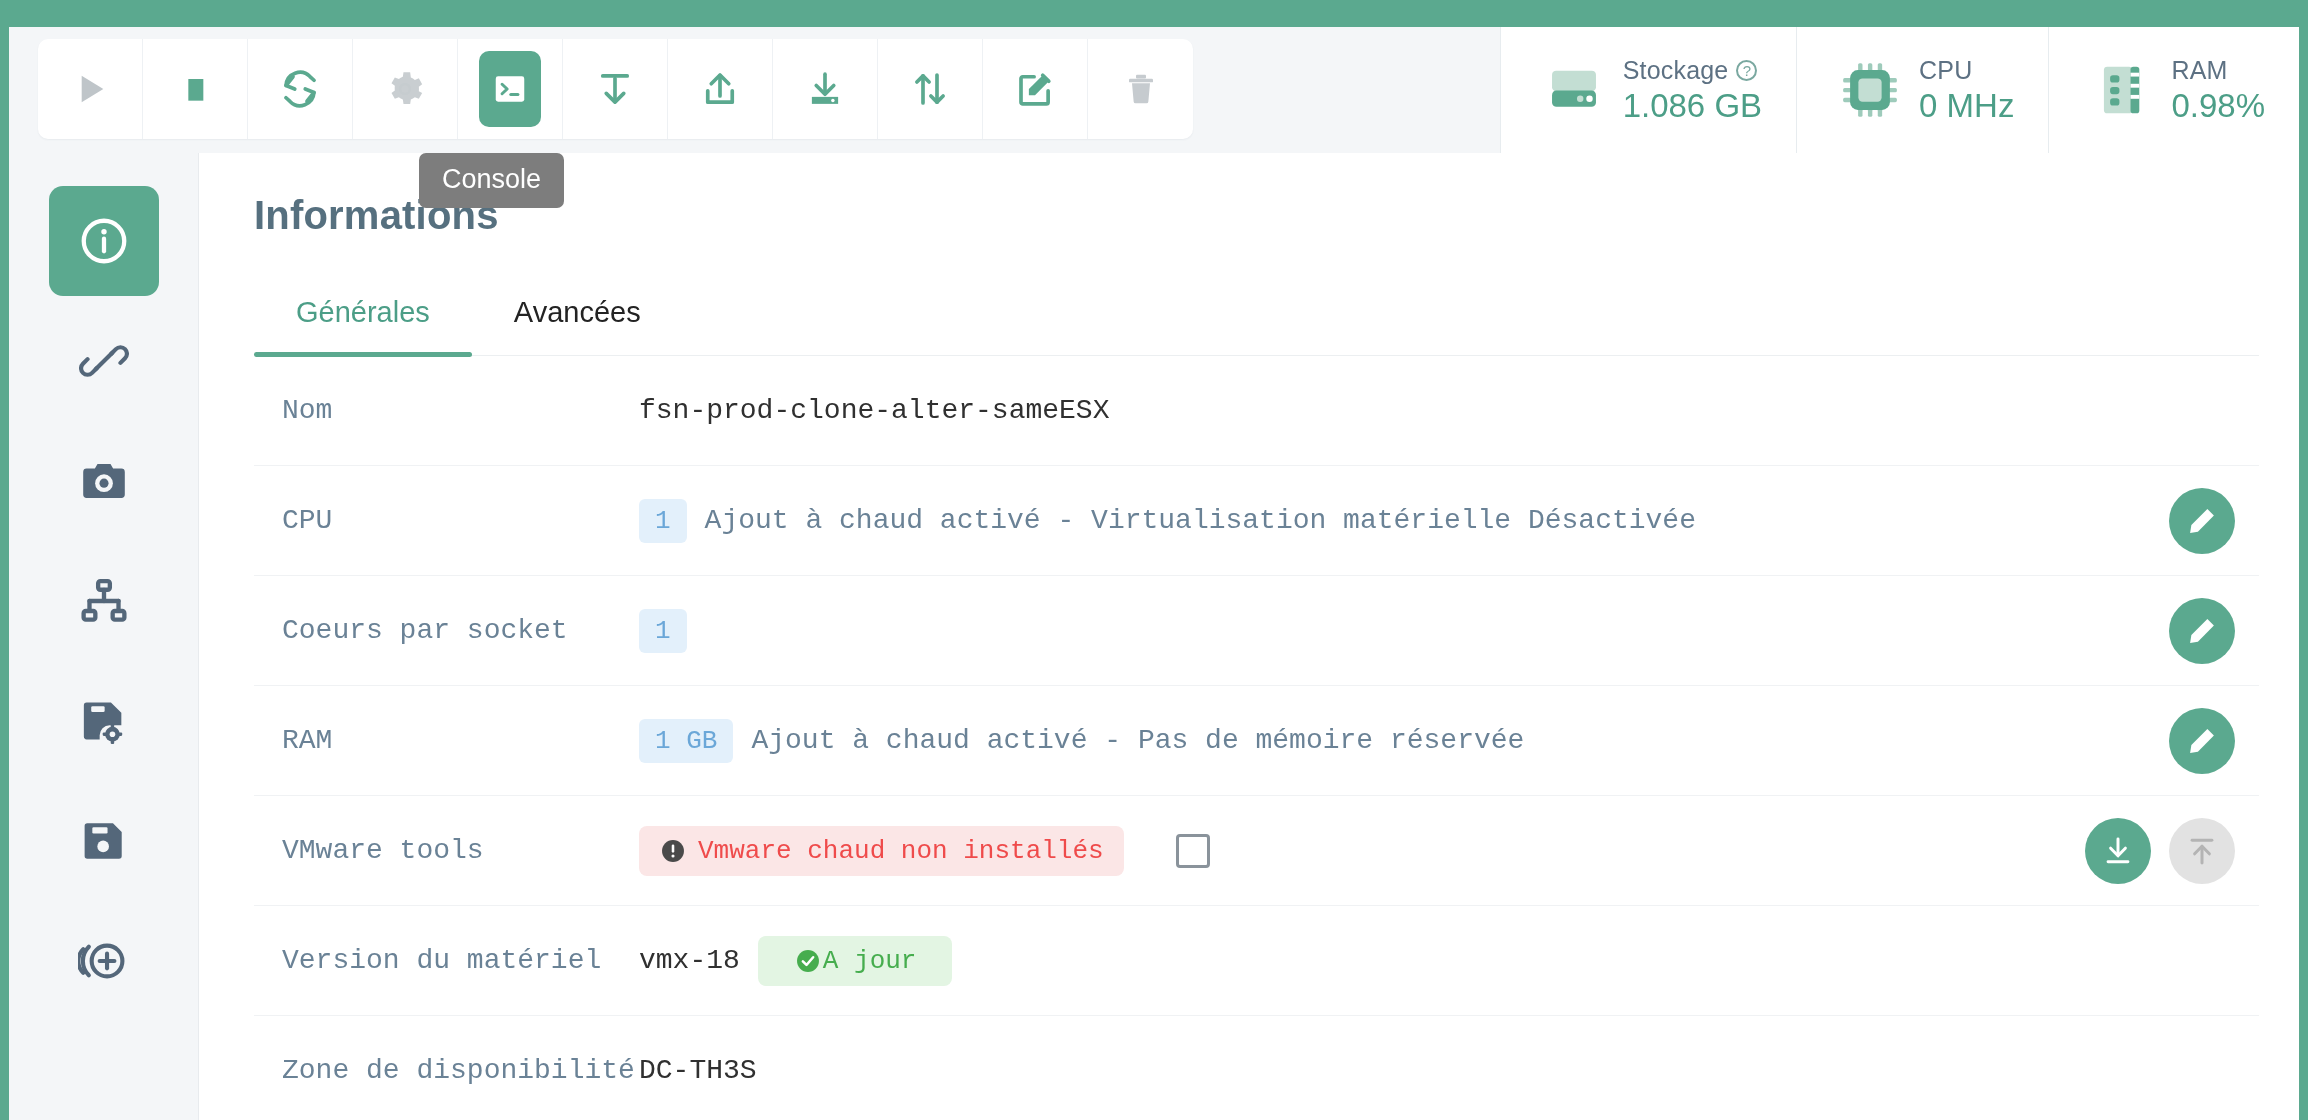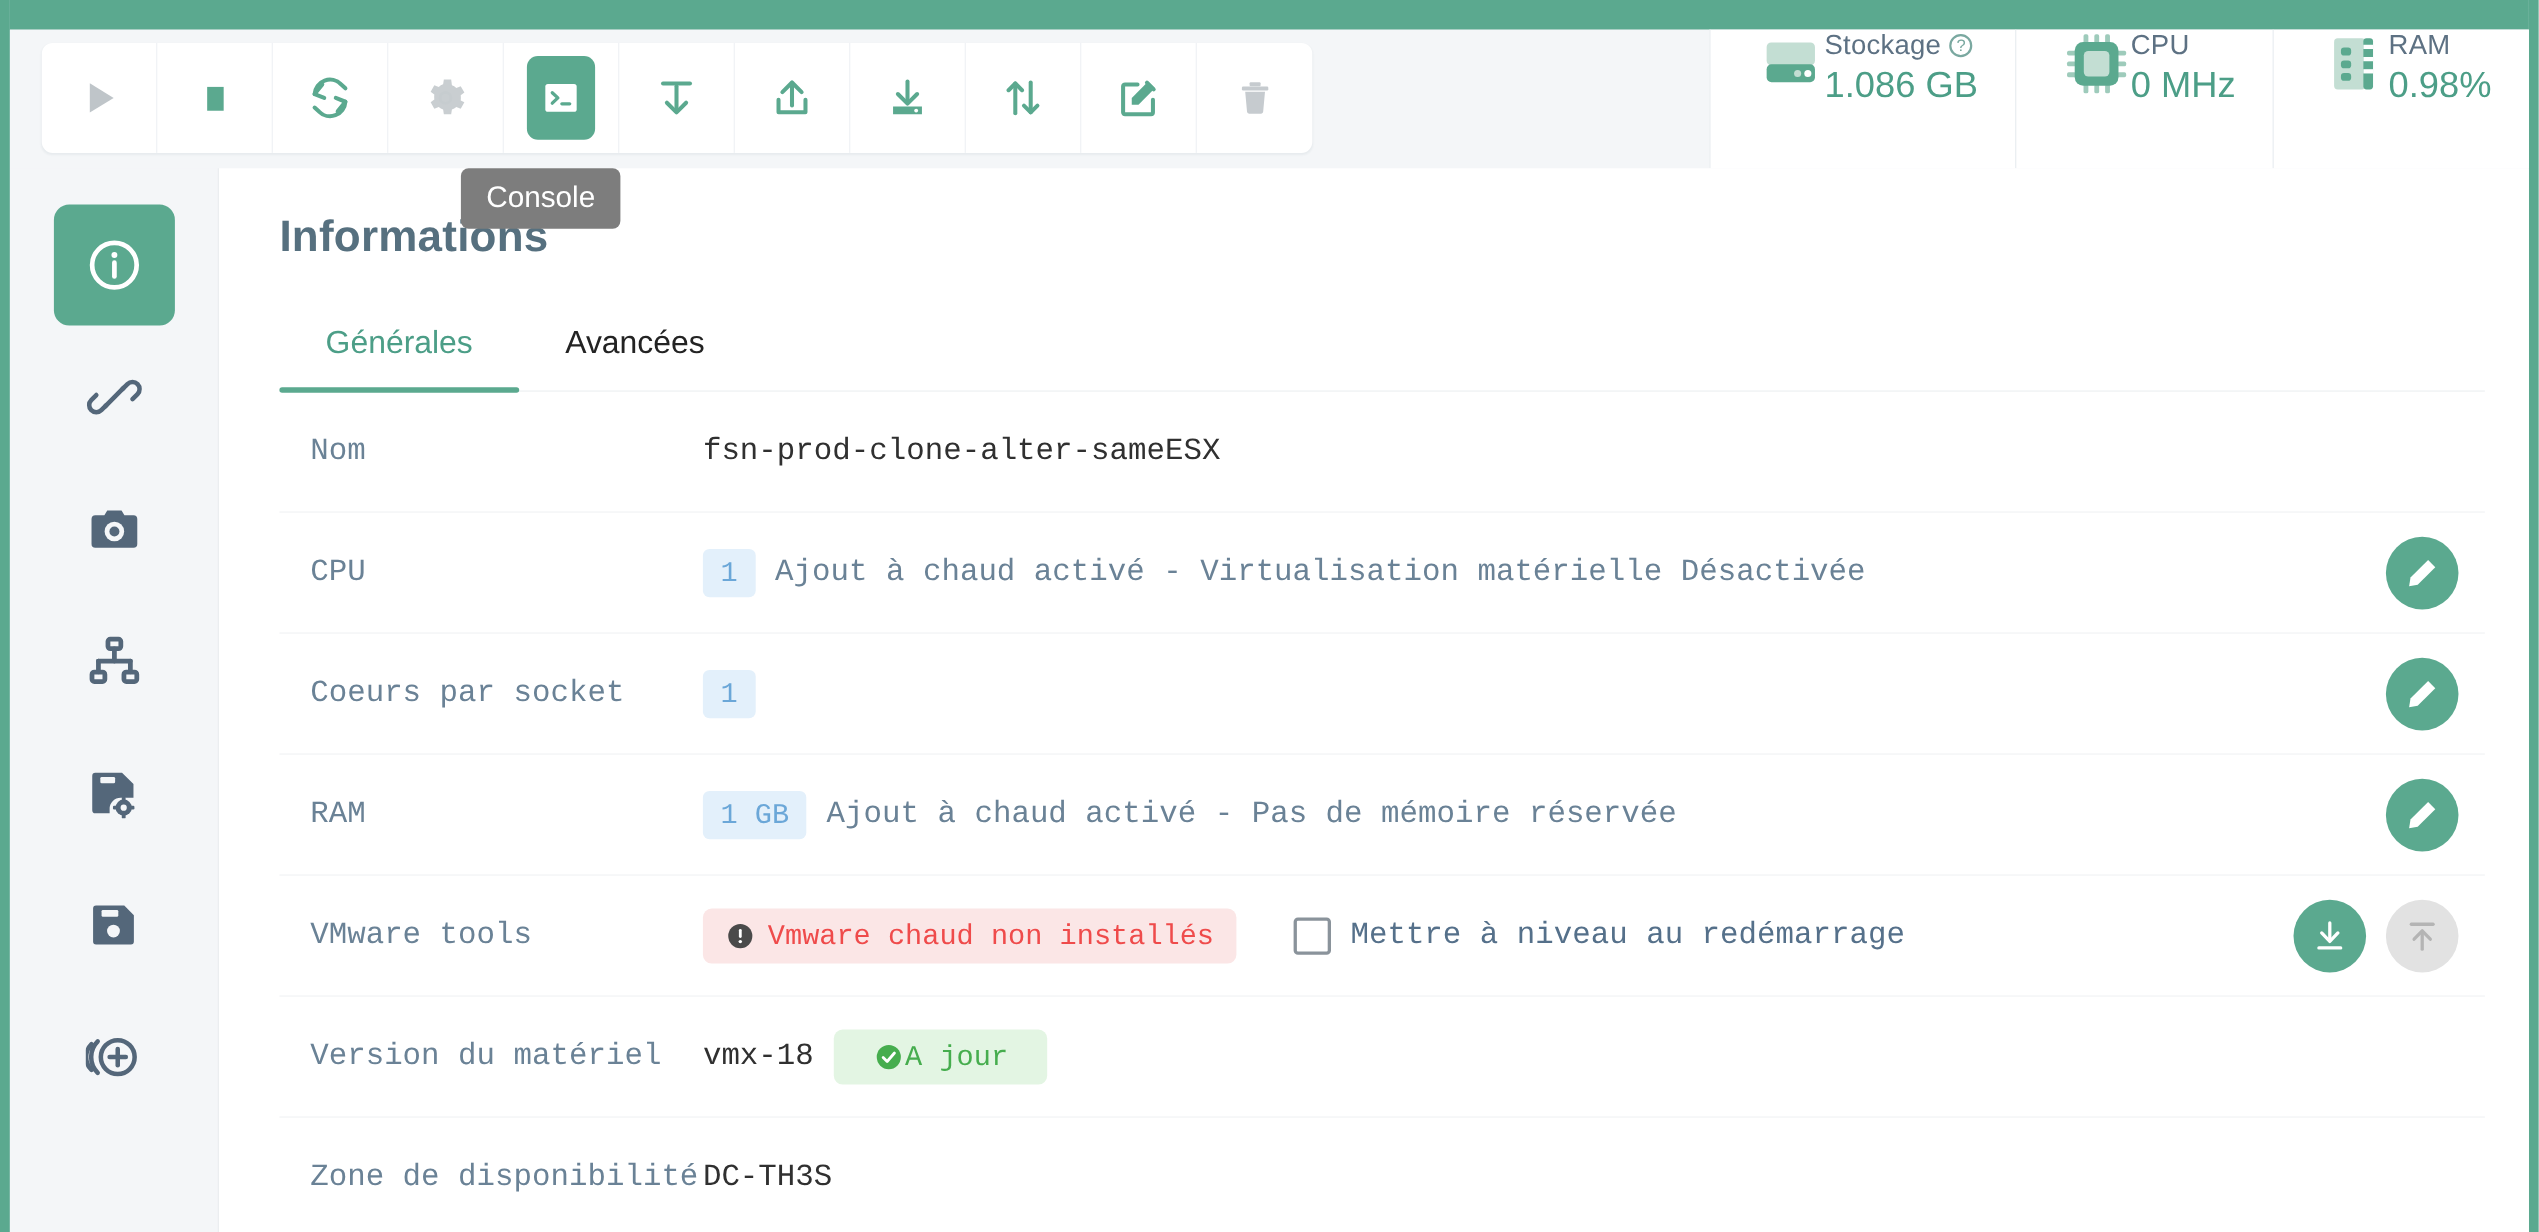--- a/index.html
+++ b/index.html
@@ -90,24 +90,25 @@
   #stats {
     position: absolute;
     right: 0; top: 0;
     height: 126px;
     background: #ffffff;
     display: flex;
     align-items: center;
   }
   .stat {
     display: flex;
-    align-items: flex-start;
+    align-items: center;
     height: 126px;
     padding: 0 34px 0 42px;
     border-left: 1px solid #e7ecef;
+    gap: 18px;
   }
   .stat-txt { display: flex; flex-direction: column; gap: 2px; }
   .stat-label {
     font-size: 25px;
     color: #5d7183;
     letter-spacing: .2px;
     display: flex; align-items: center; gap: 8px;
   }
   .stat-value {
     font-size: 33px;
@@ -612,21 +613,20 @@
           <span class="chip-red">
             <svg width="28" height="28" viewBox="0 0 24 24">
               <circle cx="12" cy="12" r="9.4" fill="#4a4a4a"></circle>
               <rect x="10.9" y="6.4" width="2.2" height="7" rx="1.1" fill="#ffffff"></rect>
               <circle cx="12" cy="16.3" r="1.35" fill="#ffffff"></circle>
             </svg>
             <span>Vmware chaud non installés</span>
           </span>
           <span class="cb-wrap">
             <span class="cb"></span>
-            <span class="cb-label">Mettre à niveau au redémarrage</span>
           </span>
         </div>
         <div class="row-actions">
           <div class="circ">
             <svg width="34" height="34" viewBox="0 0 24 24" fill="none" stroke="#ffffff" stroke-width="2.1" stroke-linecap="round" stroke-linejoin="round">
               <line x1="12" y1="3.6" x2="12" y2="15"></line>
               <polyline points="6.8,10 12,15.4 17.2,10"></polyline>
               <line x1="5" y1="19.6" x2="19" y2="19.6"></line>
             </svg>
           </div>

